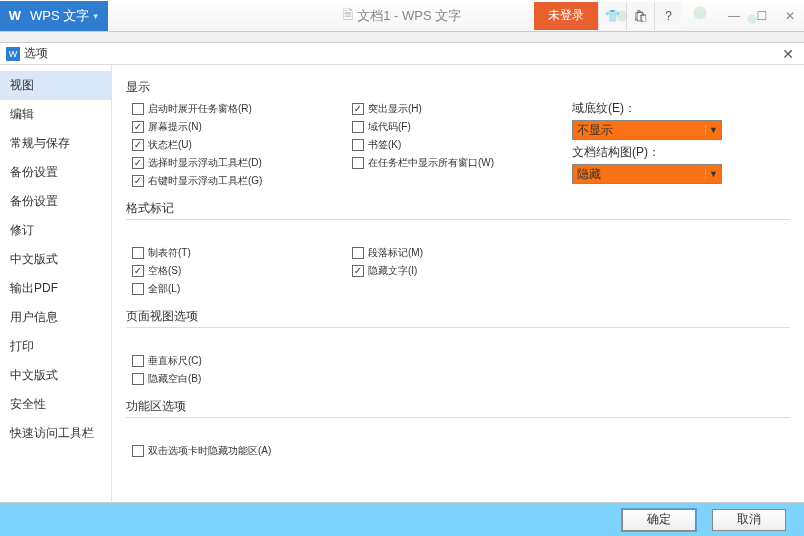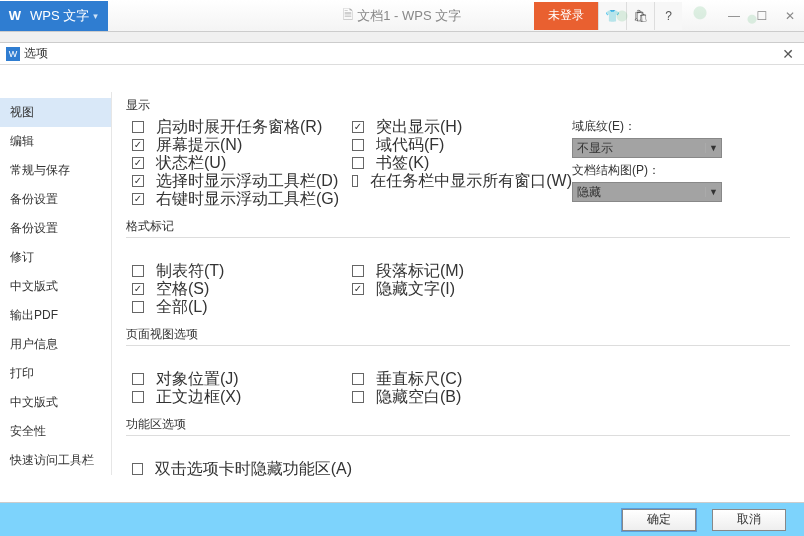--- a/index.html
+++ b/index.html
@@ -22,38 +22,38 @@
 
 .deco { position: absolute; top: 0; right: 0; width: 260px; height: 32px; pointer-events: none; opacity: 0.15; background: radial-gradient(circle at 60% 40%, #3a5 0 6px, transparent 7px), radial-gradient(circle at 30% 50%, #3a5 0 5px, transparent 6px), radial-gradient(circle at 80% 60%, #3a5 0 4px, transparent 5px); }
 
 
 .dialog { position: absolute; top: 42px; left: 0; right: 0; bottom: 0; background: #fff; border-top: 1px solid #ccc; display: flex; flex-direction: column; }
 .dialog-hd { height: 22px; display: flex; align-items: center; padding: 0 6px; border-bottom: 1px solid #ddd; background: #fff; }
 .dlg-logo { width: 14px; height: 14px; background: #2f7dd1; color: #fff; font-size: 9px; display: flex; align-items: center; justify-content: center; margin-right: 4px; }
 .dlg-title { font-size: 12px; color: #333; }
 .dlg-close { margin-left: auto; font-size: 14px; color: #555; padding: 0 4px; }
 
-.dlg-body { flex: 1; display: flex; min-height: 0; align-items: center; }
+.dlg-body { flex: 1; display: flex; min-height: 0; }
 .sidebar { width: 112px; background: #fff; border-right: 1px solid #e6e6e6; padding-top: 6px; }
 .side-item { padding: 6px 10px; font-size: 12px; color: #333; cursor: default; }
 .side-item.sel { background: #d9e8f8; }
 
 .content { flex: 1; padding: 10px 14px 6px 14px; position: relative; overflow: hidden; }
 .section-title { font-size: 12px; color: #333; margin: 4px 0 4px 0; }
 .section-title.u { border-bottom: 1px solid #ddd; padding-bottom: 2px; margin-top: 10px; }
 
 .opts-grid { display: grid; grid-template-columns: 220px 220px 200px; column-gap: 0; row-gap: 4px; margin-left: 6px; }
 .opts-grid2 { display: grid; grid-template-columns: 220px 220px; column-gap: 0; row-gap: 4px; margin-left: 6px; margin-top: 24px; }
-.opt { display: flex; align-items: center; gap: 12px; font-size: 16px; height: 18px; white-space: nowrap; }
+.opt { display: flex; align-items: center; gap: 4px; font-size: 10px; height: 18px; white-space: nowrap; }
 .cb { width: 12px; height: 12px; border: 1px solid #666; display: inline-flex; align-items: center; justify-content: center; font-size: 10px; line-height: 1; background: #fff; }
 .cb.checked::after { content: "✓"; color: #333; font-size: 10px; }
 
 .field-col { display: flex; flex-direction: column; gap: 4px; }
 .sel-label { font-size: 12px; display: flex; align-items: center; height: 16px; }
-.combo { width: 150px; height: 20px; border: 1px solid #888; background: #a3a3a3; display: flex; align-items: center; font-size: 12px; }
+.combo { width: 150px; height: 20px; border: 1px solid #888; background: #f97316; display: flex; align-items: center; font-size: 12px; }
 .combo span:first-child { flex: 1; padding: 0 4px; }
 .combo .drop { width: 16px; text-align: center; border-left: 1px solid #aaa; font-size: 9px; color: #333; }
 
 
 .dlg-foot { height: 34px; border-top: 1px solid #ccc; background: #7dd3fc; display: flex; align-items: center; justify-content: flex-end; padding: 0 18px; gap: 16px; }
 .btn { min-width: 74px; height: 22px; border: 1px solid #888; background: linear-gradient(#fff,#eee); font-size: 12px; display: flex; align-items: center; justify-content: center; }
 .btn.primary { outline: 1px solid #5a9edb; }
 
 .key { }
 </style>
@@ -202,30 +202,20 @@
             </div>
             <div class="opt">
               <span class="cb checked"></span>
               <span class="key">隐藏文字(I)</span>
             </div>
           </div>
       </div>
 
       <div class="section-title u">页面视图选项</div>
       <div class="opts-grid2">
-        <div id="pv-col1">
-            <div class="opt">
-              <span class="cb"></span>
-              <span class="key">对象位置(J)</span>
-            </div>
-            <div class="opt">
-              <span class="cb"></span>
-              <span class="key">正文边框(X)</span>
-            </div>
-          </div>
         <div id="pv-col2">
             <div class="opt">
               <span class="cb"></span>
               <span class="key">垂直标尺(C)</span>
             </div>
             <div class="opt">
               <span class="cb"></span>
               <span class="key">隐藏空白(B)</span>
             </div>
           </div>

